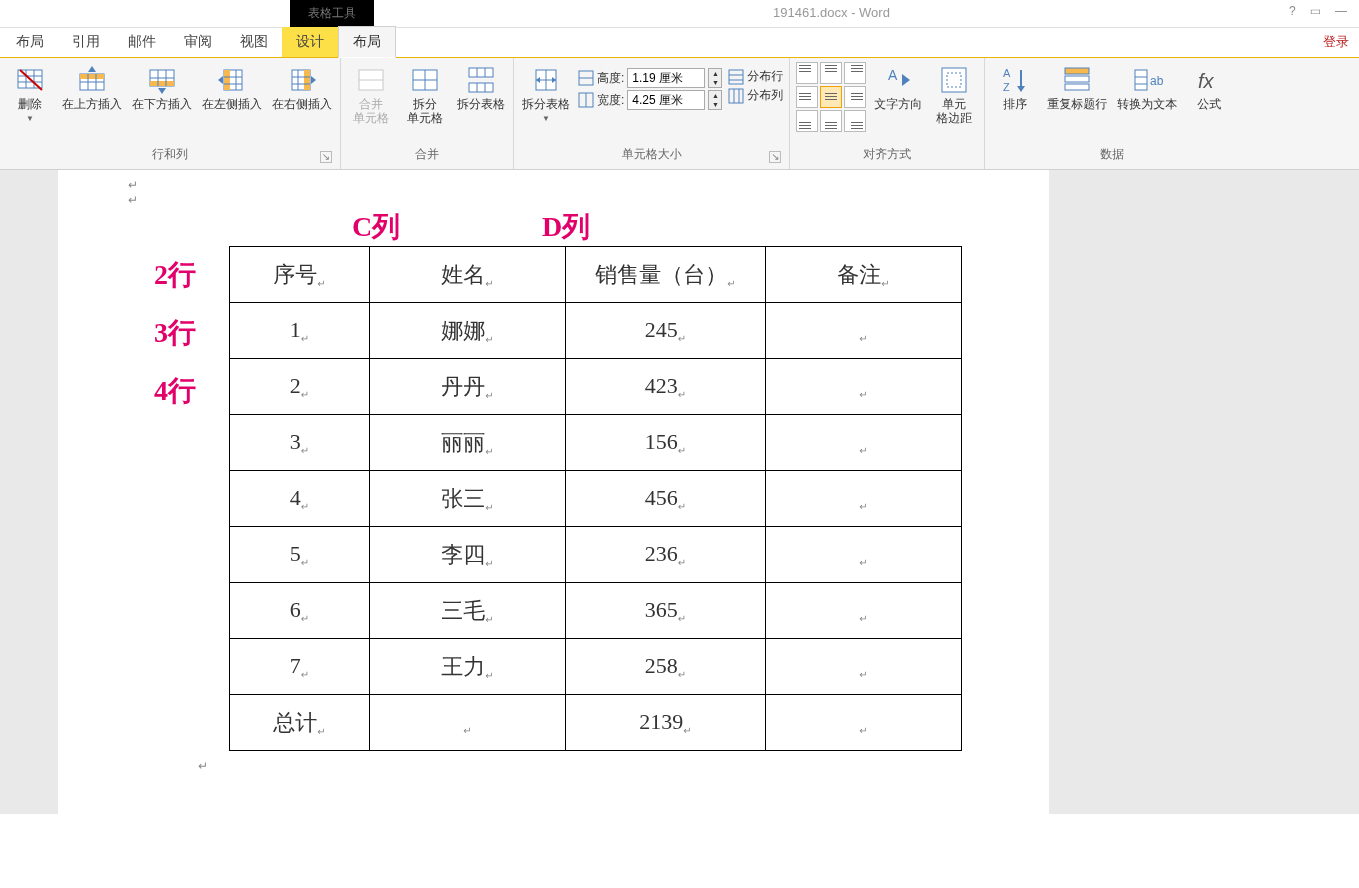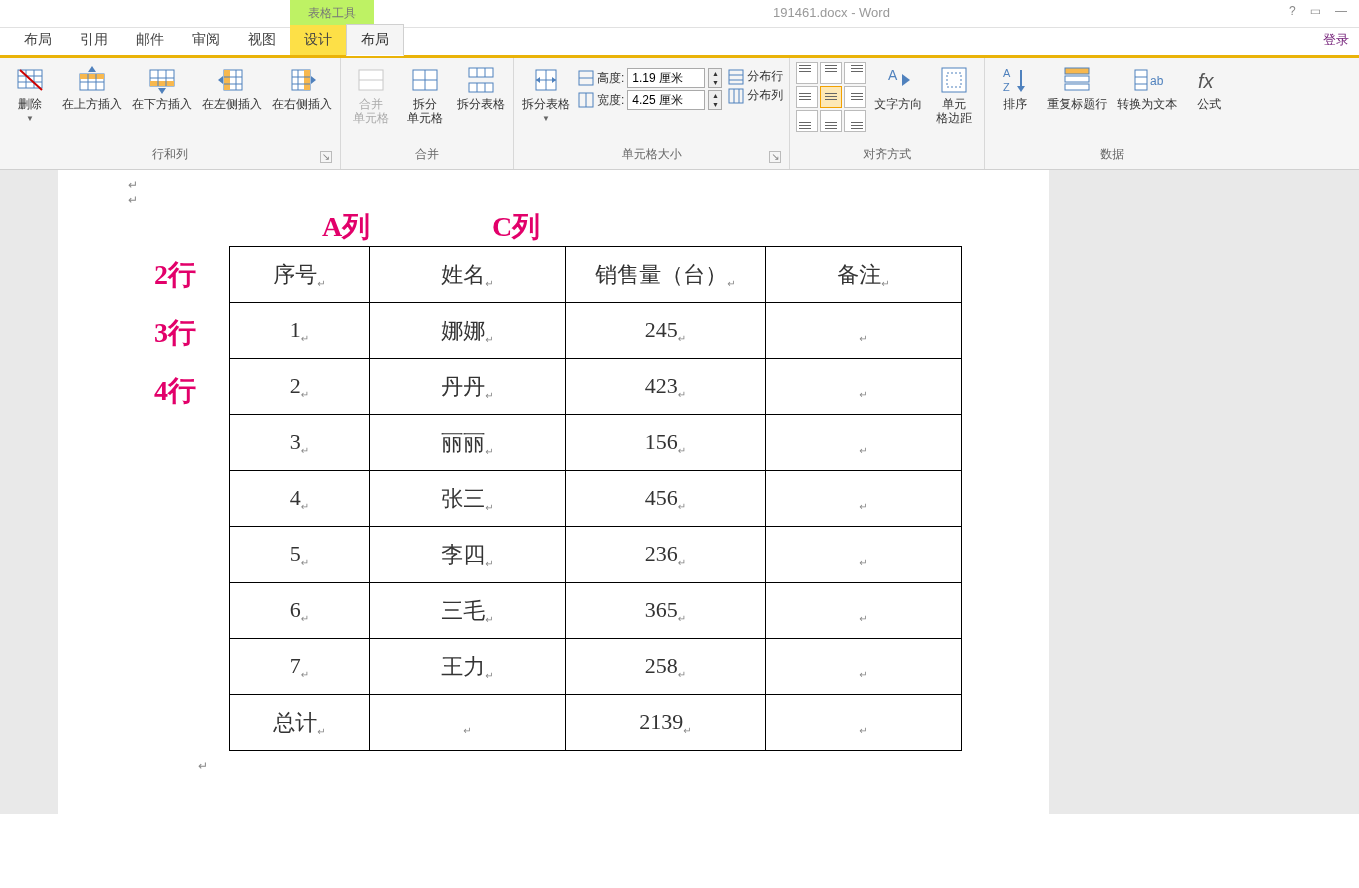--- a/index.html
+++ b/index.html
@@ -5,44 +5,44 @@
   * { box-sizing: border-box; margin: 0; padding: 0; }
   body { font-family: "Microsoft YaHei", "SimSun", sans-serif; background: #fff; font-size: 12px; color: #333; }
 
   
   .titlebar {
     height: 28px; background: #fff; display: flex; align-items: stretch;
     border-bottom: 1px solid #e1e1e1;
   }
   .titlebar .spacer1 { width: 290px; }
   .titlebar .tabletools {
-    background: #bef264; color: #777; font-size: 12px;
+    background: #000000; color: #777; font-size: 12px;
     padding: 5px 18px 0 18px;
   }
   .titlebar .doc-title {
     flex: 1; text-align: center; color: #999; font-size: 13px; padding-top: 5px;
   }
   .titlebar .winctrls { display: flex; gap: 14px; padding: 4px 12px 0 0; color: #888; }
   .titlebar .winctrls span { cursor: pointer; }
 
   
   .tabs {
     height: 30px; display: flex; align-items: flex-end;
-    border-bottom: 3px solid #eab308; padding-left: 10px;
+    border-bottom: 1px solid #eab308; padding-left: 2px;
   }
   .tabs .tab {
     padding: 6px 14px; color: #444; font-size: 14px; cursor: pointer;
   }
   .tabs .tab.ext { background: #fde047; }
   .tabs .tab.active {
     border: 1px solid #d0d0d0; border-bottom: 1px solid #fff;
     background: #f5f5f5; color: #333;
     position: relative; top: 1px;
   }
-  .tabs .right { margin-left: auto; padding: 6px 10px; color: #701a75; font-size: 13px; }
+  .tabs .right { margin-left: auto; padding: 6px 10px; color: #b91c1c; font-size: 13px; }
 
   
   .ribbon {
     display: flex; background: #f5f5f5; border-bottom: 1px solid #d0d0d0;
     height: 112px;
   }
   .group {
     display: flex; flex-direction: column; border-right: 1px solid #d8d8d8;
     padding: 4px 6px;
   }
@@ -436,22 +436,22 @@
   </div>
 </div>
 
 <div class="workspace">
   <div class="gutter left"></div>
   <div class="page">
     <div class="para-mark">↵</div>
     <div class="para-mark">↵</div>
 
     <div class="col-labels">
-      <span class="c1">A列</span>
       <span class="c3">C列</span>
+      <span class="c4">D列</span>
     </div>
 
     <div id="table-area">
         <div style="display:flex;">
           <div style="display:flex;flex-direction:column;">
             <div class="rowlabel" style="height:58px">2行</div>
             <div class="rowlabel" style="height:58px">3行</div>
             <div class="rowlabel" style="height:58px">4行</div>
             <div class="rowlabel" style="height:58px"></div>
             <div class="rowlabel" style="height:58px"></div>

